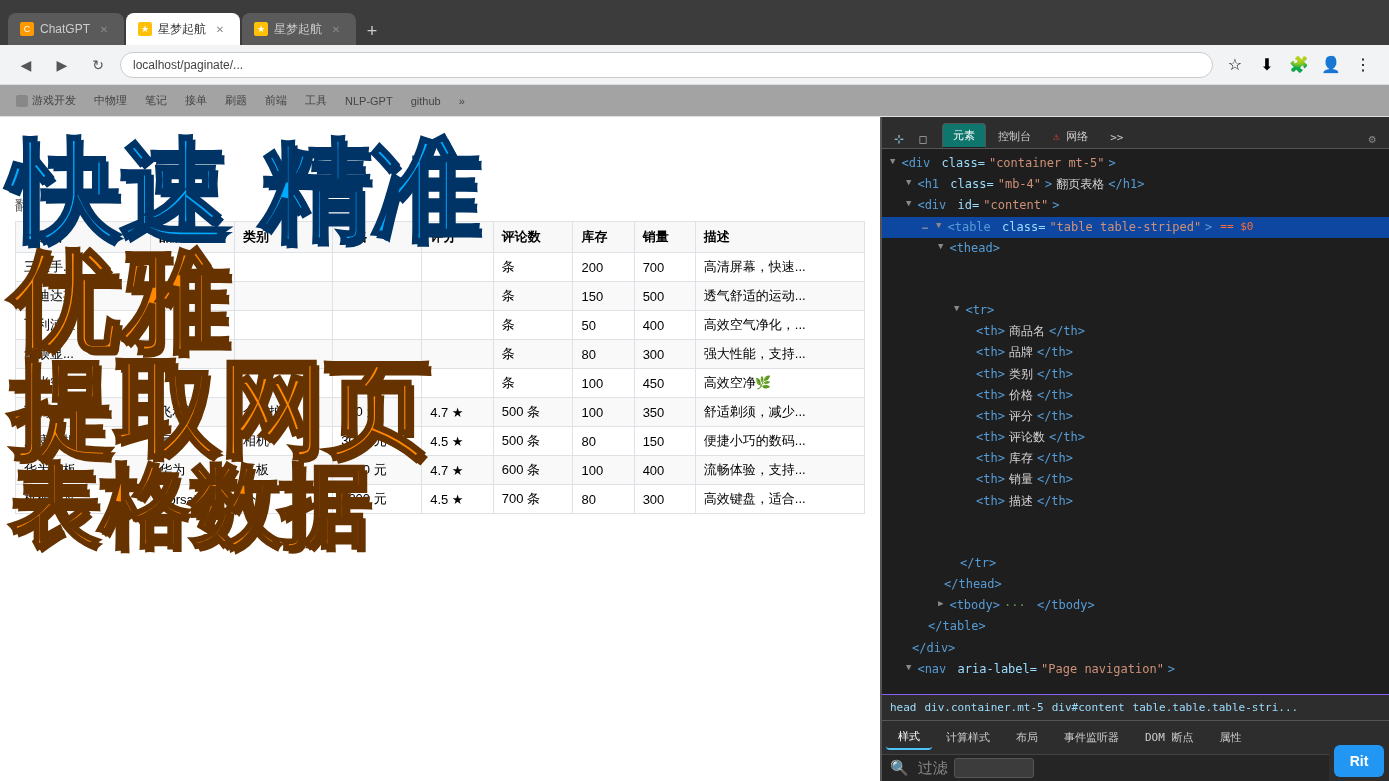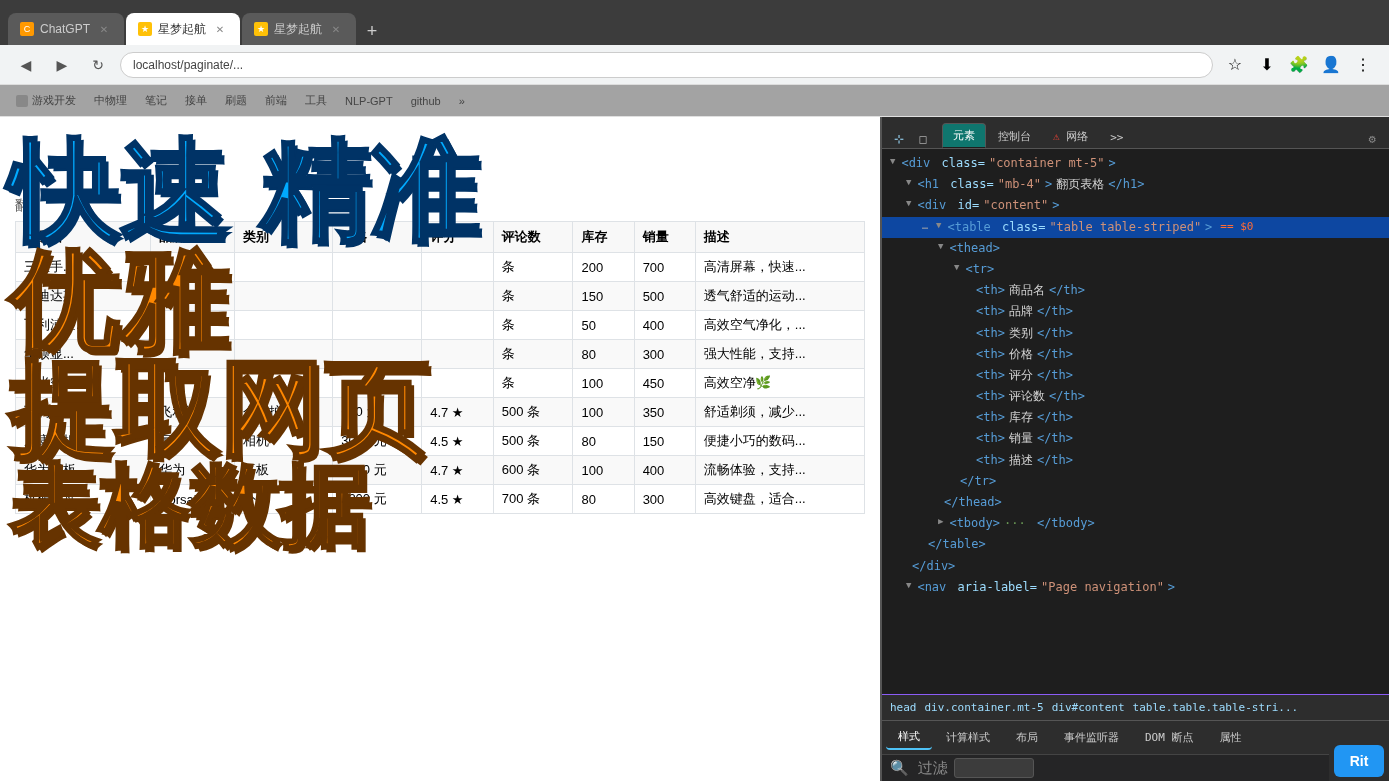--- a/index.html
+++ b/index.html
@@ -58,21 +58,21 @@
     .devtools-tab { padding: 4px 10px; font-size: 11px; cursor: pointer; border-radius: 4px 4px 0 0; color: #ccc; }
     .devtools-tab.active { background: #0f766e; color: #fff; border: 1px solid #555; border-bottom: 1px solid #1e1e1e; }
     .dt-icon { width: 18px; height: 18px; display: flex; align-items: center; justify-content: center; cursor: pointer; color: #aaa; font-size: 12px; }
     .devtools-body { flex: 1; overflow-y: auto; padding: 4px 0; }
     .dt-line { padding: 1px 8px; white-space: pre; cursor: pointer; display: flex; align-items: flex-start; gap: 4px; line-height: 1.6; }
     .dt-line.selected { background: #0d47a1; }
     .dt-indent-0 { padding-left: 8px; }
     .dt-indent-1 { padding-left: 24px; }
     .dt-indent-2 { padding-left: 40px; }
     .dt-indent-3 { padding-left: 56px; }
-    .dt-indent-4 { padding-left: 72px; }
+    .dt-indent-4 { padding-left: 72px; margin-top: 41px; }
     .dt-indent-5 { padding-left: 88px; }
     .dt-arrow { color: #888; font-size: 10px; margin-right: 2px; }
     .dt-arrow.open::before { content: '▼'; }
     .dt-arrow.closed::before { content: '▶'; }
     .dt-arrow.empty { visibility: hidden; }
     .tag { color: #569cd6; }
     .attr-name { color: #9cdcfe; }
     .attr-val { color: #ce9178; }
     .text-content { color: #d4d4d4; }
     .dt-comment { color: #6a9955; }

